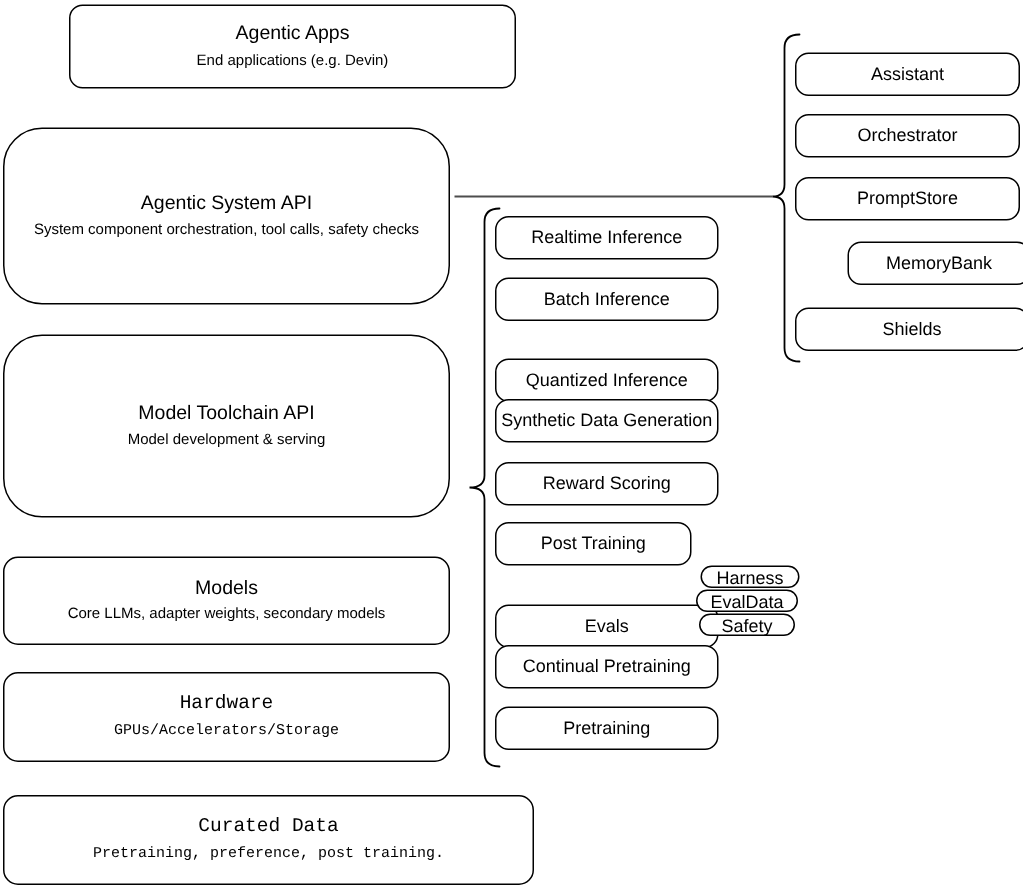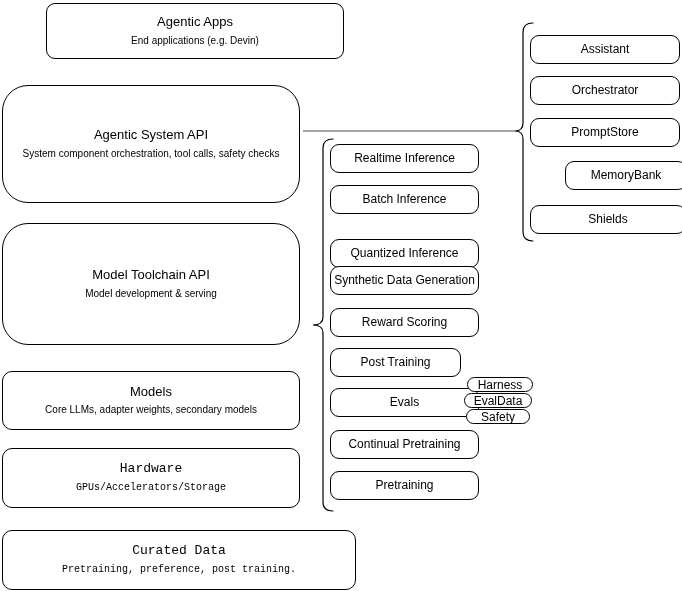--- a/index.html
+++ b/index.html
@@ -69,21 +69,21 @@
     <div class="title">Curated Data</div>
     <div class="subtitle">Pretraining, preference, post training.</div>
   </div>
 
   <div class="leaf" style="left:330px; top:144px; width:149px; height:29px;">Realtime Inference</div>
   <div class="leaf" style="left:330px; top:185px; width:149px; height:29px;">Batch Inference</div>
   <div class="leaf" style="left:330px; top:226px; width:149px; height:29px;margin-top:13px;">Quantized Inference</div>
   <div class="leaf" style="left:330px; top:266px; width:149px; height:29px;">Synthetic Data Generation</div>
   <div class="leaf" style="left:330px; top:308px; width:149px; height:29px;">Reward Scoring</div>
   <div class="leaf" style="left:330px; top:348px; width:131px; height:29px;">Post Training</div>
-  <div class="leaf" style="left:330px; top:388px; width:149px; height:29px;">Evals</div>
+  <div class="leaf" style="left:330px; top:403px; width:149px; height:29px;">Evals</div>
   <div class="leaf" style="left:330px; top:430px; width:149px; height:29px;">Continual Pretraining</div>
   <div class="leaf" style="left:330px; top:471px; width:149px; height:29px;">Pretraining</div>
 
   <div class="pill" style="left:467px; top:377px; width:66px; height:15px;">Harness</div>
   <div class="pill" style="left:464px; top:393px; width:68px; height:15px;">EvalData</div>
   <div class="pill" style="left:466px; top:409px; width:64px; height:15px;">Safety</div>
 
   <div class="leaf" style="left:530px; top:35px; width:150px; height:29px;">Assistant</div>
   <div class="leaf" style="left:530px; top:76px; width:150px; height:29px;">Orchestrator</div>
   <div class="leaf" style="left:530px; top:118px; width:150px; height:29px;">PromptStore</div>

